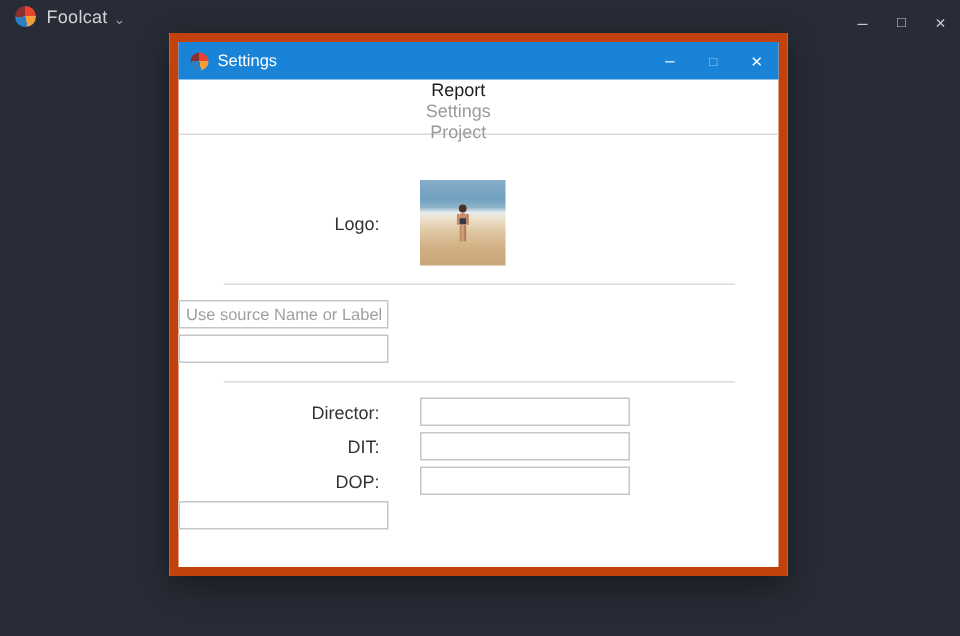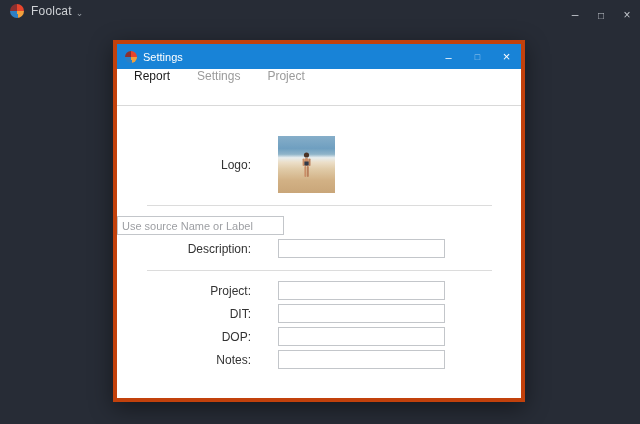--- a/index.html
+++ b/index.html
@@ -31,23 +31,23 @@
     display: flex; align-items: stretch;
   }
   .main-controls .ctrl {
     width: 26px; display: flex; align-items: center; justify-content: center;
     color: #c3c7cd; font-size: 12px; cursor: default;
   }
   .main-controls .ctrl.max { font-size: 10px; }
 
   
   .dialog {
-    position: absolute; left: 113px; top: 40px; width: 412px; height: 362px;
+    position: absolute; left: 113px; top: 22px; width: 412px; height: 362px;
     background: #ffffff;
-    border: 4px solid #c2410c;
+    border: 6px solid #c2410c;
     box-shadow: 0 6px 22px rgba(0,0,0,.45);
   }
   .dlg-titlebar {
     height: 25px; background: #1883d7;
     display: flex; align-items: center;
     padding-left: 8px;
     position: relative;
   }
   .dlg-logo {
     width: 12px; height: 12px; border-radius: 50%;
@@ -62,40 +62,40 @@
   .dlg-controls .ctrl {
     width: 29px; display: flex; align-items: center; justify-content: center;
     color: #ffffff; font-size: 11px; cursor: default;
   }
   .dlg-controls .ctrl.max { opacity: .55; font-size: 9px; }
   .dlg-controls .ctrl.close { font-size: 13px; }
 
   
   .tabbar {
     height: 37px;
-    display: flex; align-items: flex-start;
-    padding-left: 17px;
+    display: flex; align-items: center;
     border-bottom: 1px solid #d9d9d9;
+    flex-direction: column;
   }
   .tab { font-size: 12px; color: #9b9b9b; margin-right: 27px; cursor: default; }
   .tab.active { color: #1c1c1c; }
 
   
   .form-row {
     display: flex; align-items: center;
     margin-bottom: 4px;
     gap: 21px;
   }
   .form-label {
     width: 140px; flex: 0 0 auto;
     text-align: right; padding-right: 6px;
     font-size: 12px; color: #333333;
   }
   .form-input {
-    width: 167px; height: 19px;
+    width: 140px; height: 19px;
     border: 1px solid #c3c6ca;
     font-family: "Liberation Sans", sans-serif;
     font-size: 11px; color: #333;
     padding: 1px 4px;
     outline: none;
   }
   .form-input::placeholder { color: #9d9fa3; }
   .separator {
     height: 1px; background: #dcdcdc;
     margin: 12px 29px 10px 30px;
@@ -164,41 +164,39 @@
       </div>
     </div>
 
     <div class="separator"></div>
 
     <div class="form-row">
       <input class="form-input" type="text" placeholder="Use source Name or Label" style="">
     </div>
 
     <div class="form-row">
-      <span class="form-label">Description:</span>
       <input class="form-input" type="text" value="" style="">
     </div>
 
     <div class="separator"></div>
 
 
     <div class="form-row">
-      <span class="form-label">Project:</span>
+      <span class="form-label">Director:</span>
       <input class="form-input" type="text" value="" style="">
     </div>
 
     <div class="form-row">
       <span class="form-label">DIT:</span>
       <input class="form-input" type="text" value="" style="">
     </div>
 
     <div class="form-row">
       <span class="form-label">DOP:</span>
       <input class="form-input" type="text" value="" style="">
     </div>
 
     <div class="form-row">
-      <span class="form-label">Notes:</span>
       <input class="form-input" type="text" value="" style="">
     </div>
 
   </div>
 </div>
 
 </body></html>

